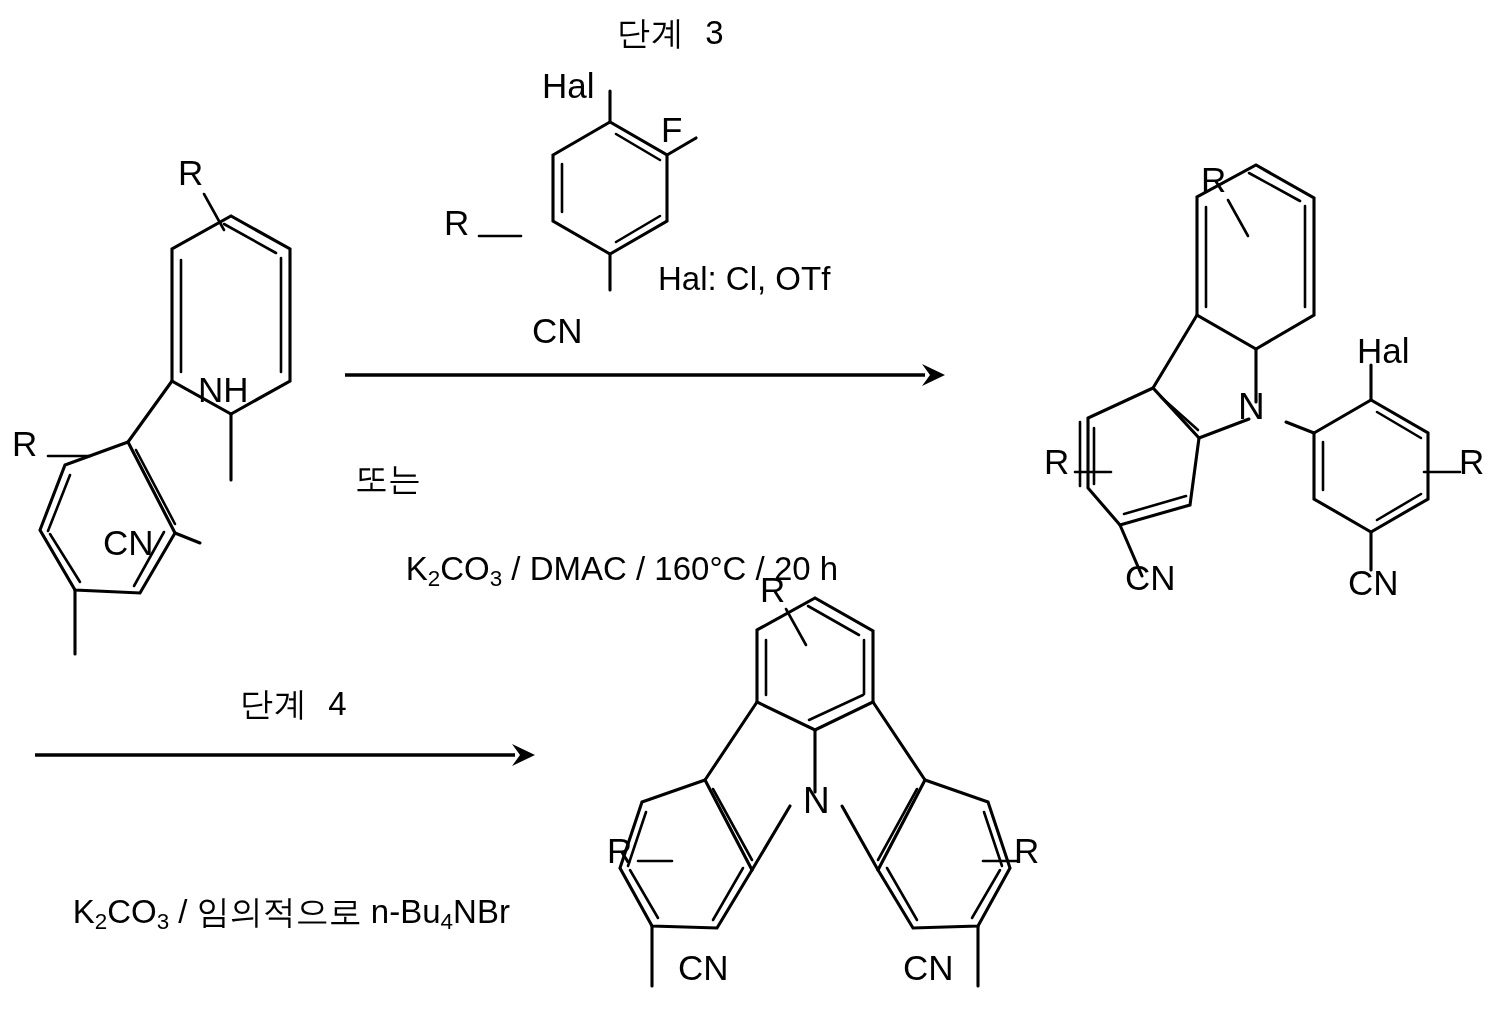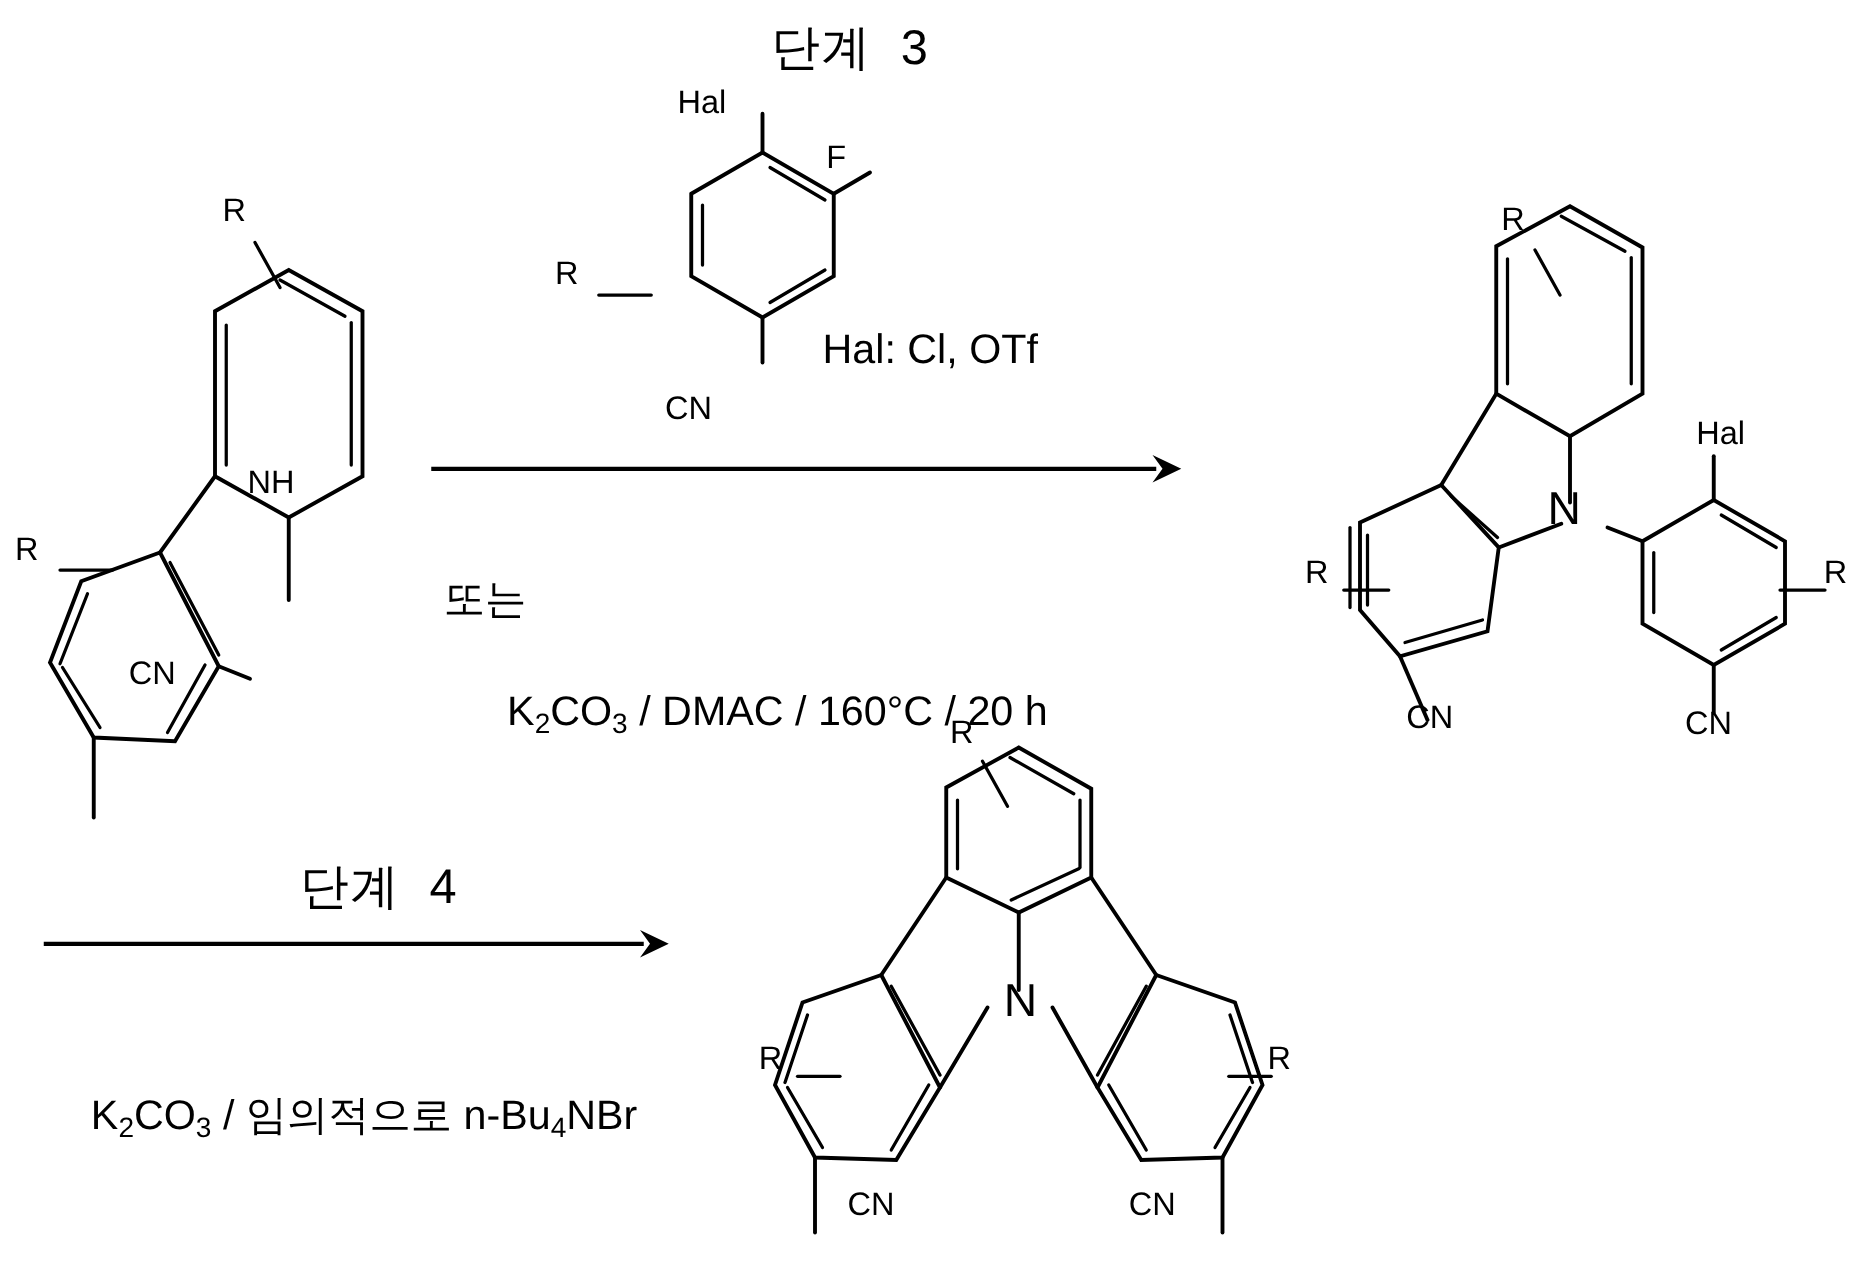--- a/index.html
+++ b/index.html
@@ -16,32 +16,32 @@
     color: #000000;
     overflow: hidden;
   }
   .lbl {
     position: absolute;
     white-space: pre;
     color: #000;
     font-family: "Liberation Sans", sans-serif;
   }
   .step-title {
-    font-size: 39px;
+    font-size: 33px;
     letter-spacing: 1px;
   }
   .cond {
     font-size: 33px;
   }
   .cond sub {
     font-size: 0.68em;
     vertical-align: -0.28em;
   }
   .atom {
-    font-size: 26px;
+    font-size: 35px;
     line-height: 1;
   }
   .atom-big {
     font-size: 37px;
     line-height: 1;
   }
   svg {
     position: absolute;
     left: 0;
     top: 0;
@@ -192,21 +192,21 @@
   <div class="lbl atom" style="left:1125px; top:560px;">CN</div>
   <div class="lbl atom" style="left:1348px; top:565px;">CN</div>
 
   <div class="lbl step-title" style="left:240px; top:682px;">단계  4</div>
 
   <svg width="560" height="40" style="left:20px; top:738px;">
     <path class="arrow-line" d="M 15 17 L 495 17"></path>
     <polygon class="arrow-head" points="492,6 515,17 492,28 500,17"></polygon>
   </svg>
 
-  <div class="lbl cond" style="left:36px; top:832px;">
+  <div class="lbl cond" style="left:36px; top:852px;">
     <span>K</span><sub>2</sub><span>CO</span><sub>3</sub><span> / 임의적으로 n-Bu</span><sub>4</sub><span>NBr</span>
   </div>
 
   <svg width="500" height="440" style="left:580px; top:570px;">
 
     <path class="bond" d="M 177 132 L 177 60 L 235 28 L 293 61 L 293 132 L 235 160 Z"></path>
     <path class="bond-thin" d="M 186 125 L 186 70"></path>
     <path class="bond-thin" d="M 284 70 L 284 124"></path>
     <path class="bond-thin" d="M 228 36 L 279 65"></path>
     <path class="bond-thin" d="M 229 150 L 283 125"></path>

